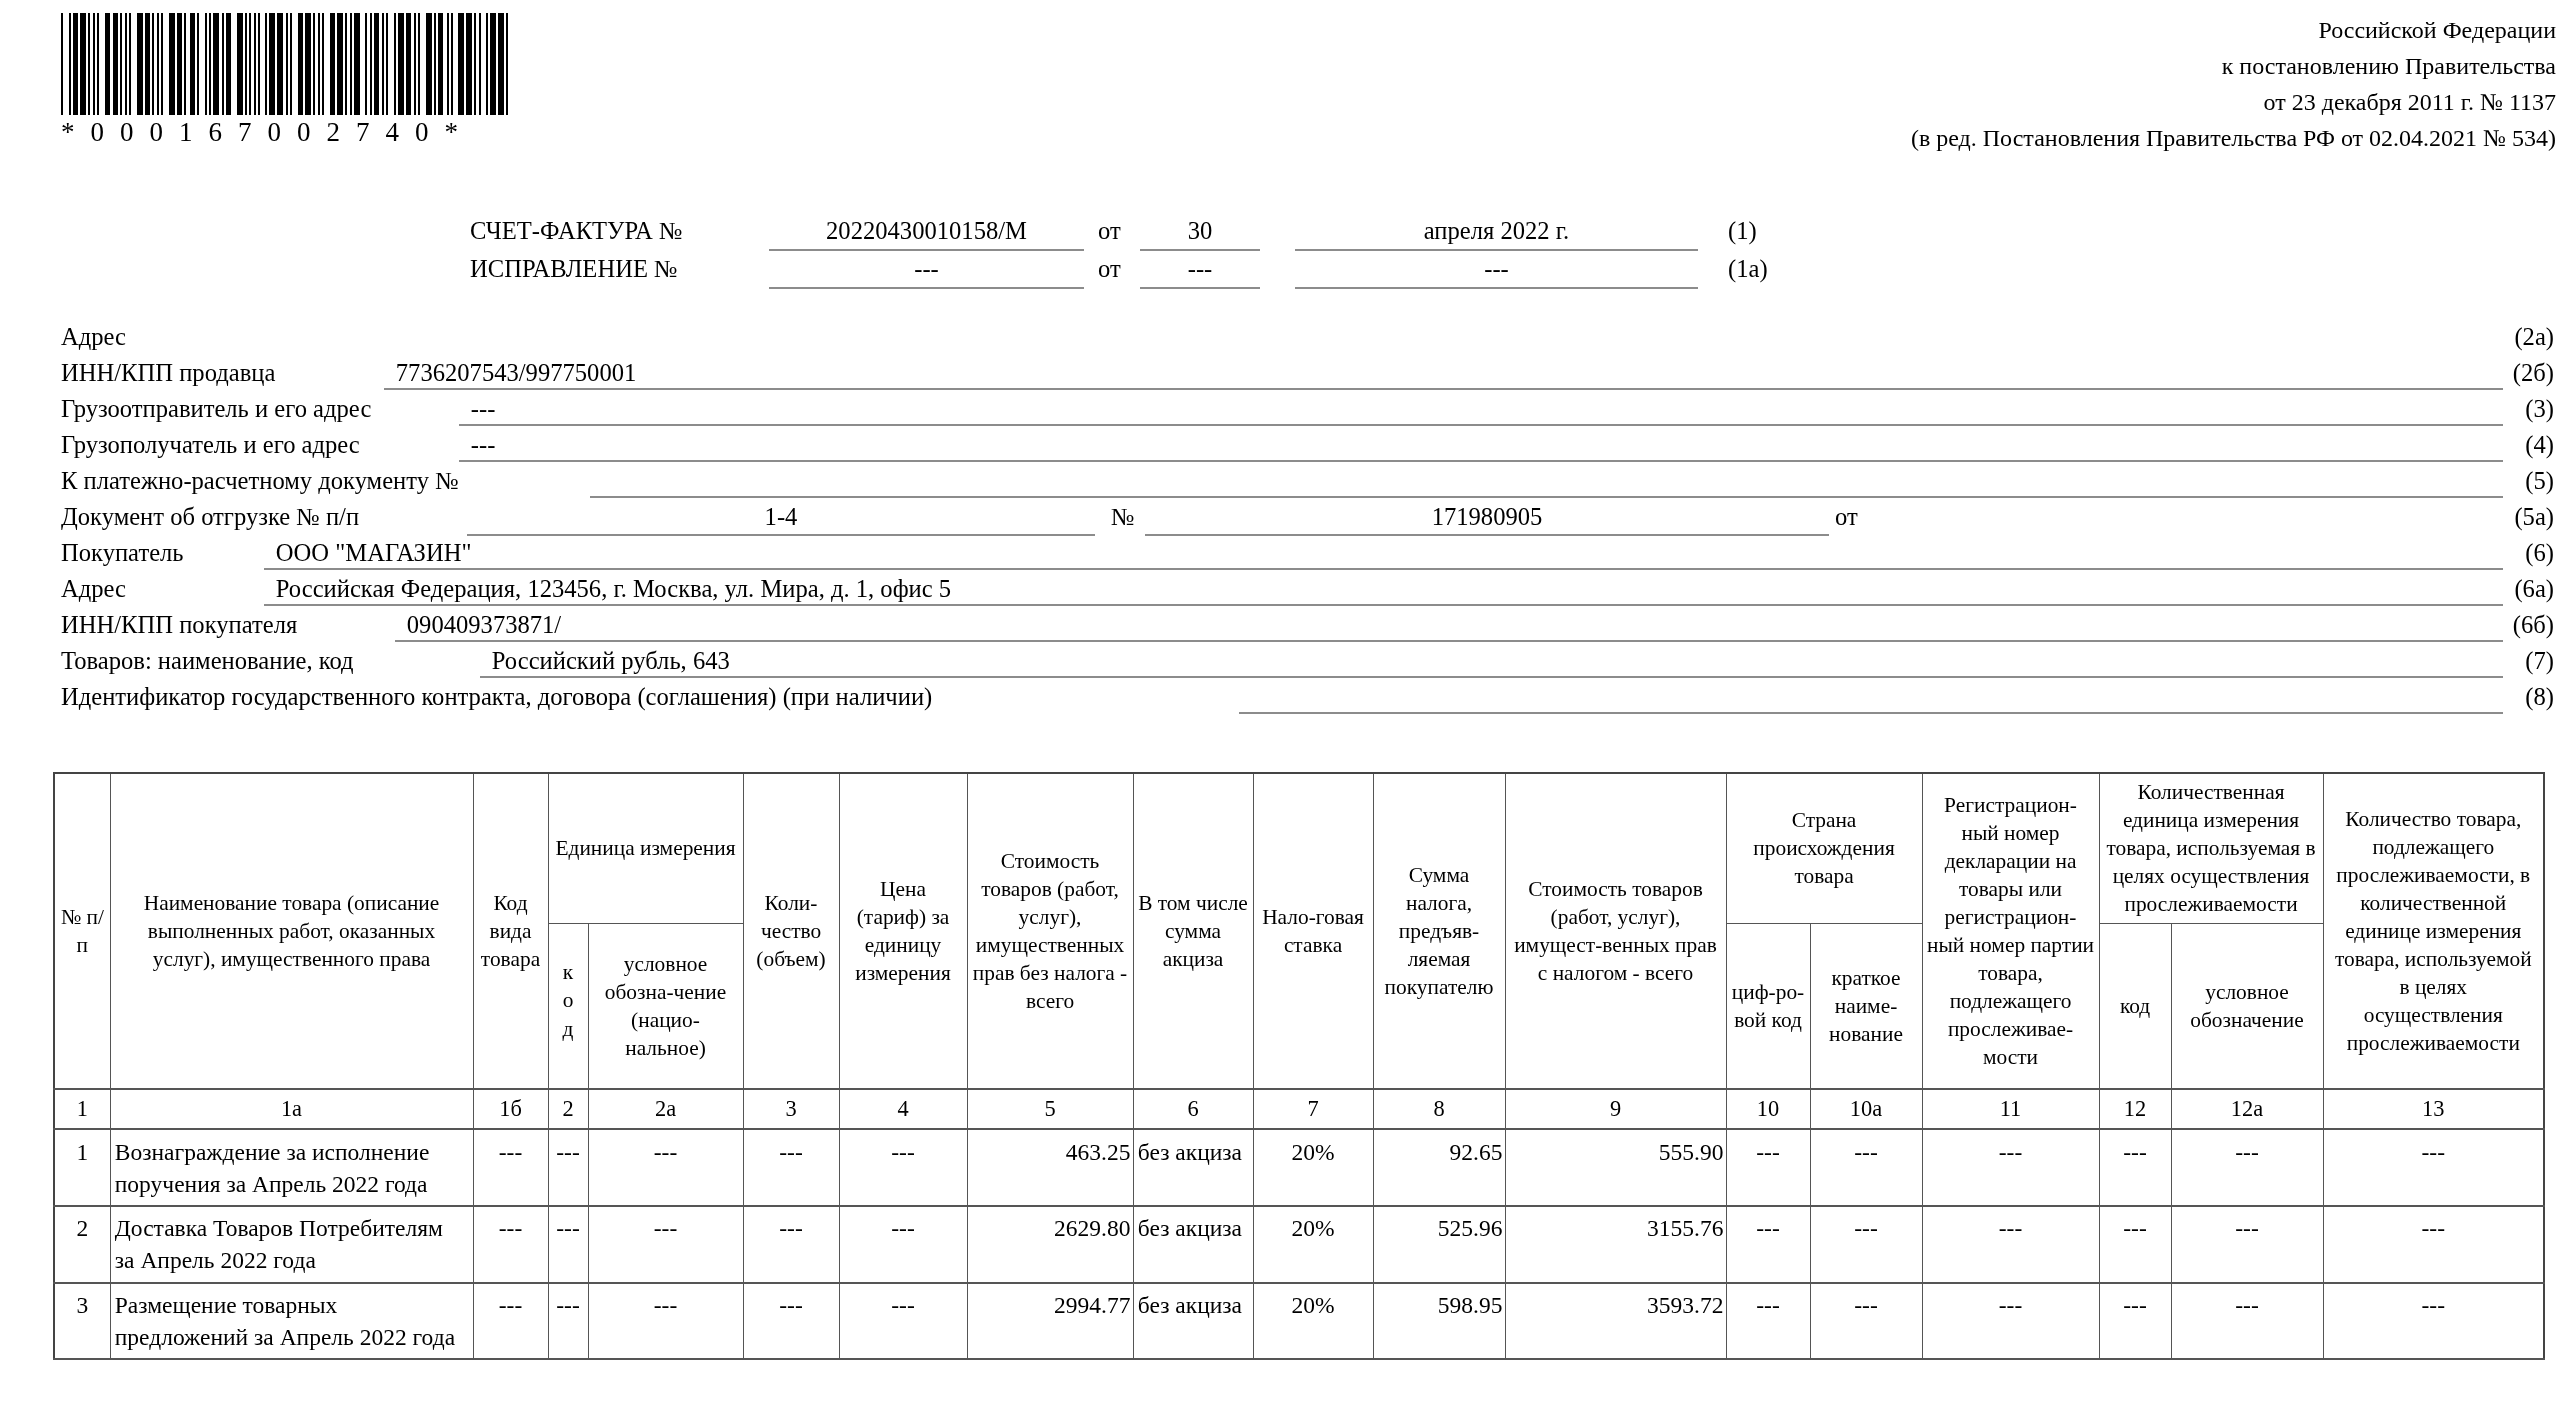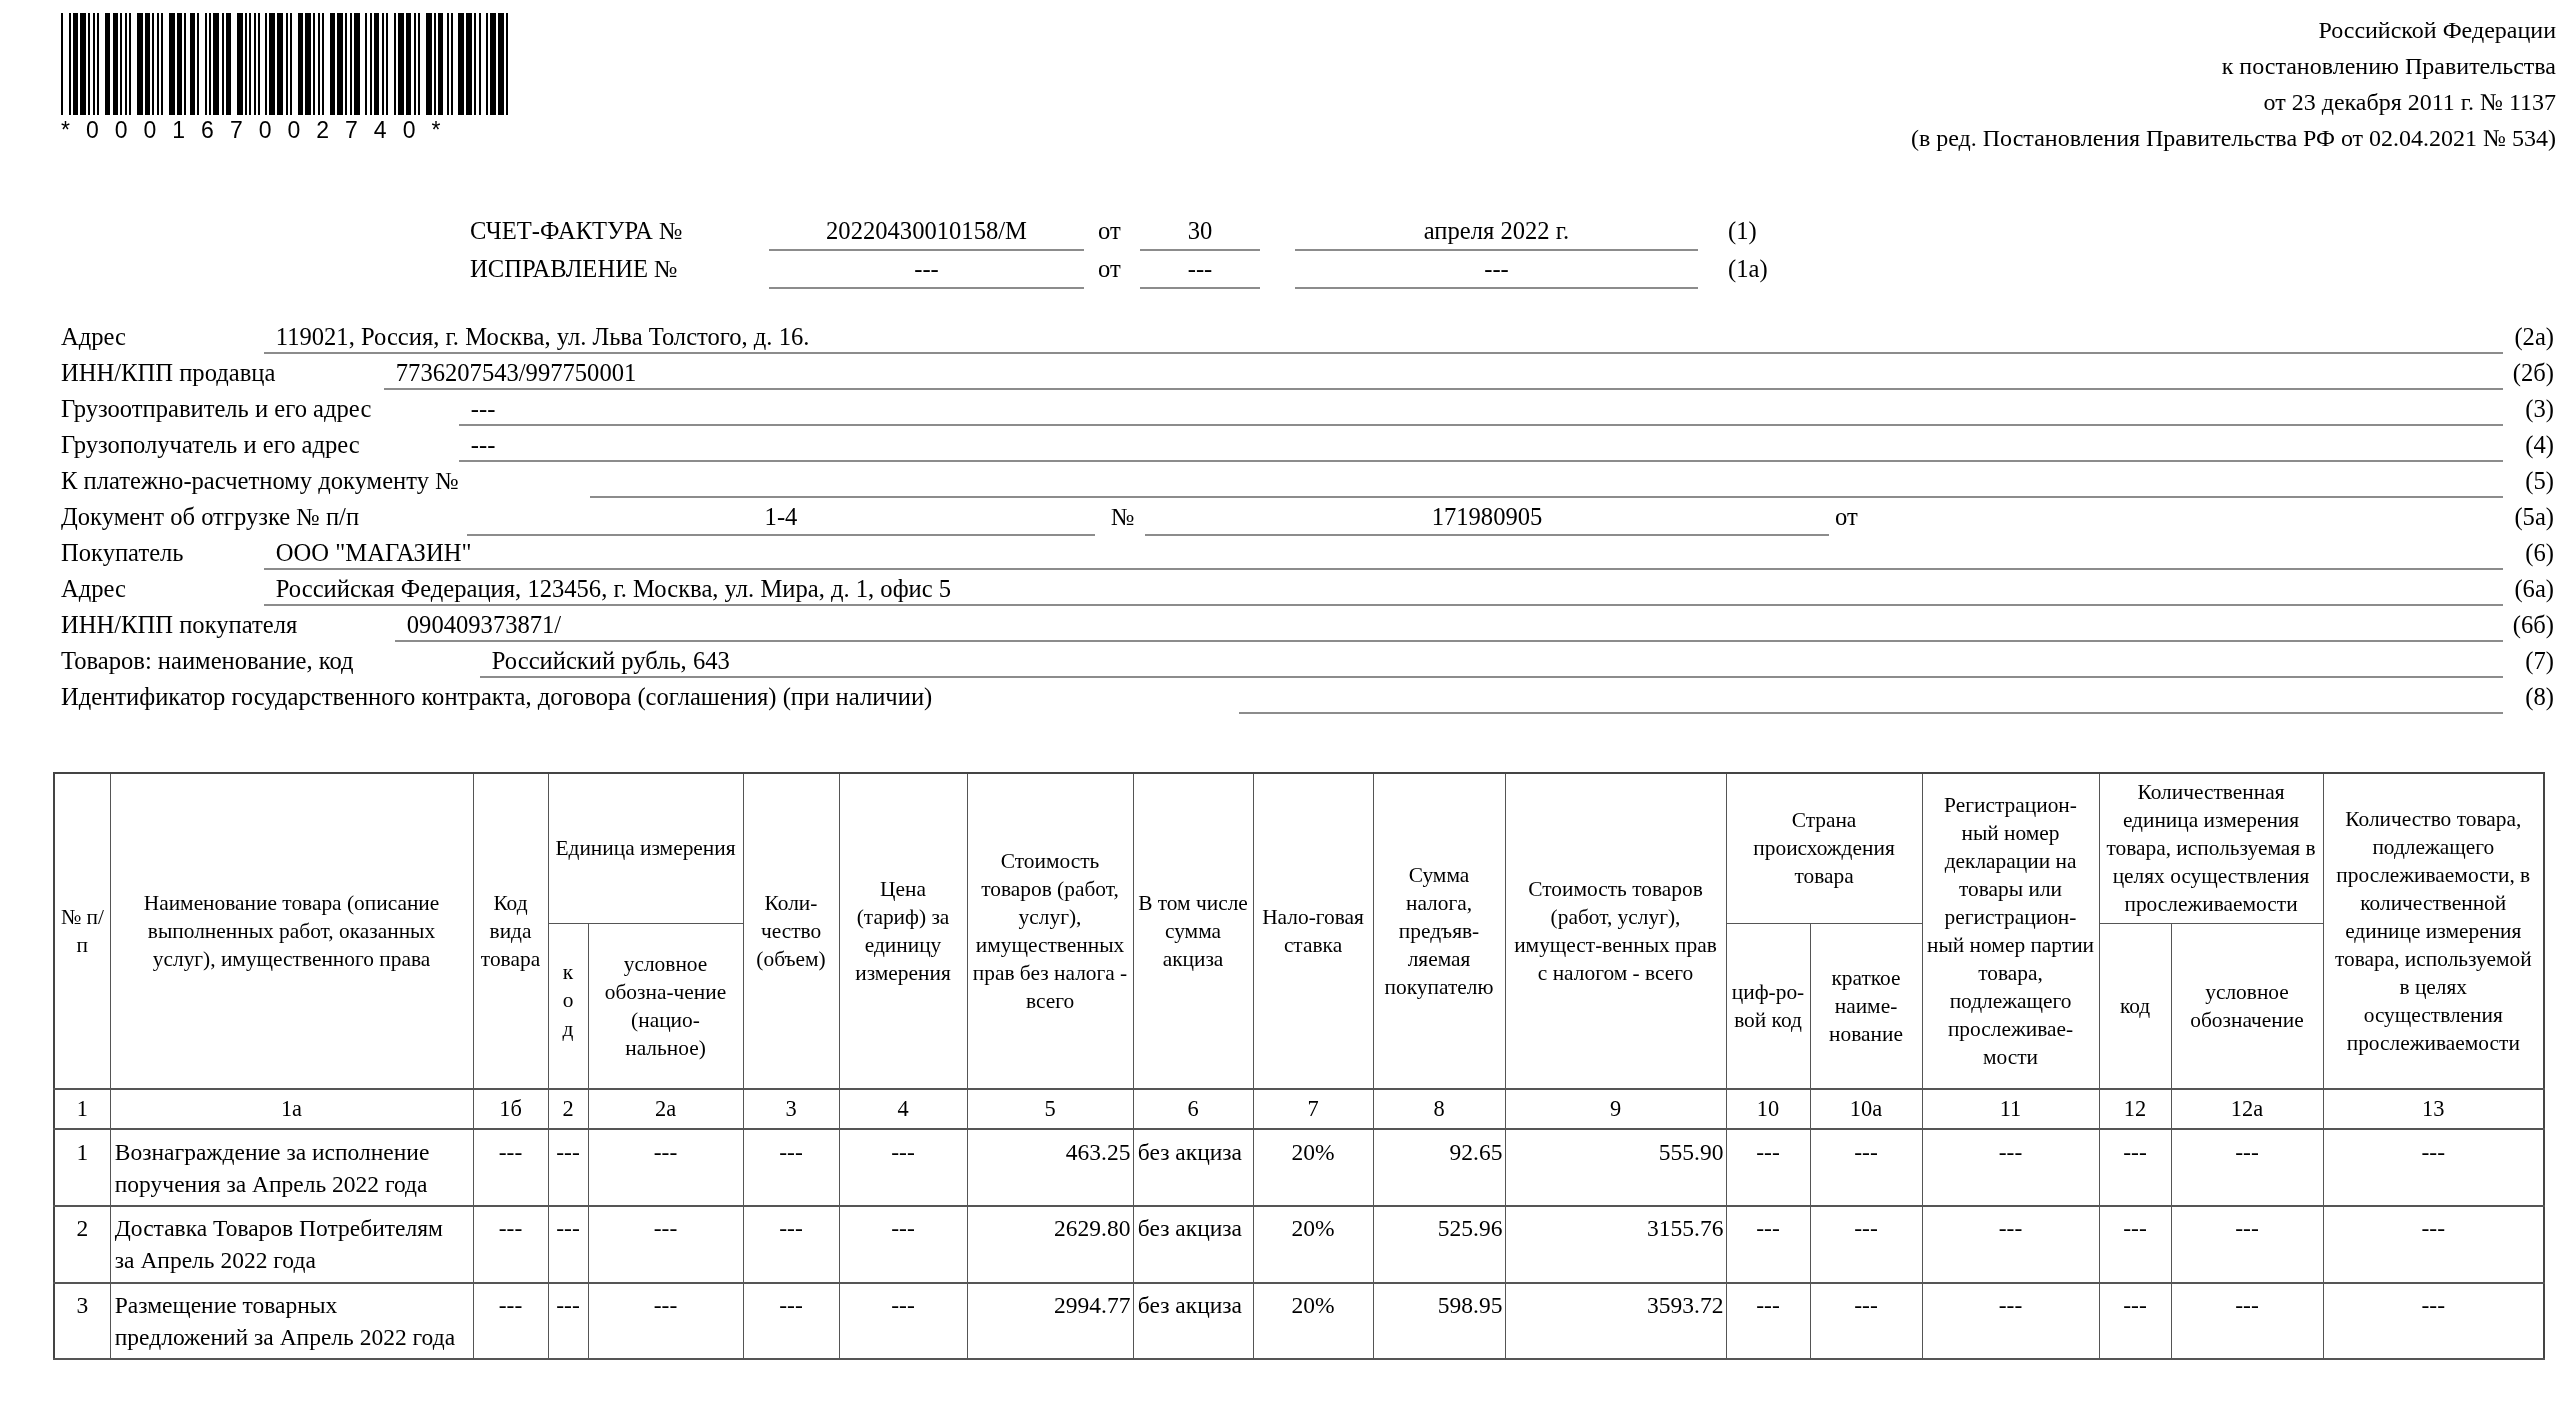--- a/index.html
+++ b/index.html
@@ -12,22 +12,22 @@
     overflow:hidden;
   }
 
   
   .barcode-wrap{position:absolute;left:61px;top:13.4px;width:449px;}
   .bars{display:flex;height:102px;align-items:stretch;}
   .bars i{display:block;background:#000;height:100%;}
   .bars s{display:block;height:100%;}
   .barcode-text{
     display:block;margin-top:2.1px;
-    font-family:Liberation Sans, sans-serif;
-    font-size:23px;letter-spacing:16px;white-space:nowrap;
+    font-family:Liberation Serif, serif;
+    font-size:27px;letter-spacing:16px;white-space:nowrap;
   }
 
   
   .appendix{position:absolute;right:20px;top:11.8px;text-align:right;font-size:24px;line-height:36px;}
   .appendix span{display:block;}
 
   
   .title-block{position:absolute;left:470px;top:214px;width:1389px;font-size:24.6px;}
   .t-row{position:relative;height:38px;}
   .t-label{position:absolute;left:0;top:3.2px;white-space:nowrap;}
@@ -260,21 +260,20 @@
       <span class="t-seg seg-month"><span>---</span></span>
       <span class="t-ref">(1а)</span>
     </div>
   </div>
 
   <div class="fields">
 
 
     <div class="f-row" style="--vx:203px">
       <span class="f-label">Адрес</span>
-      <span class="f-line"><span class="f-value">119021, Россия, г. Москва, ул. Льва Толстого, д. 16.</span></span>
       <span class="f-ref">(2а)</span>
     </div>
 
     <div class="f-row" style="--vx:323px">
       <span class="f-label">ИНН/КПП продавца</span>
       <span class="f-line"><span class="f-value">7736207543/997750001</span></span>
       <span class="f-ref">(2б)</span>
     </div>
 
     <div class="f-row" style="--vx:398px">

